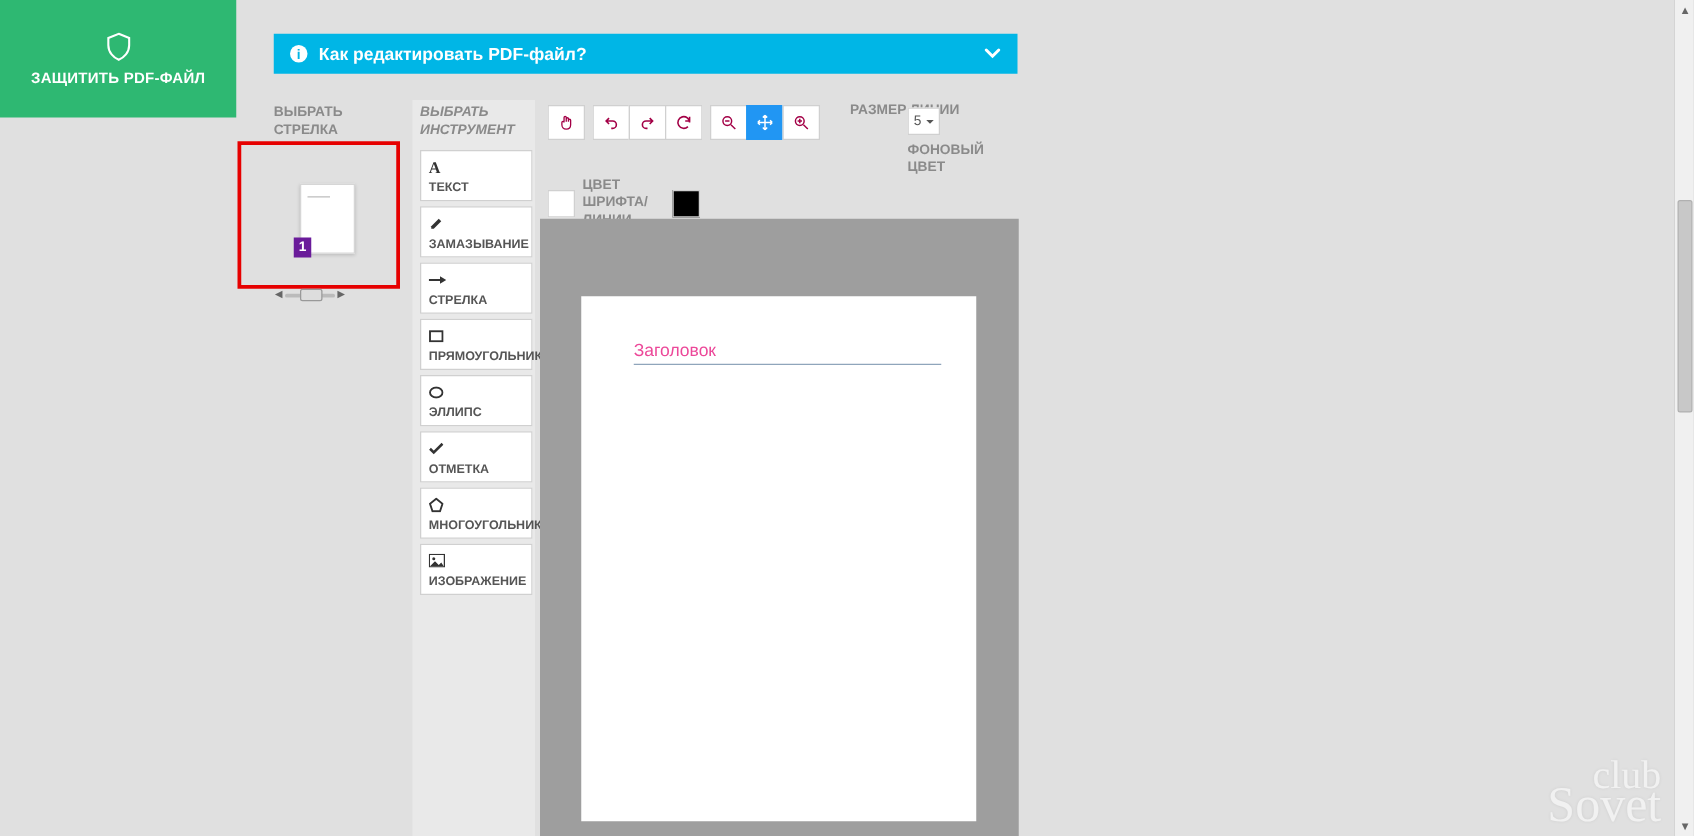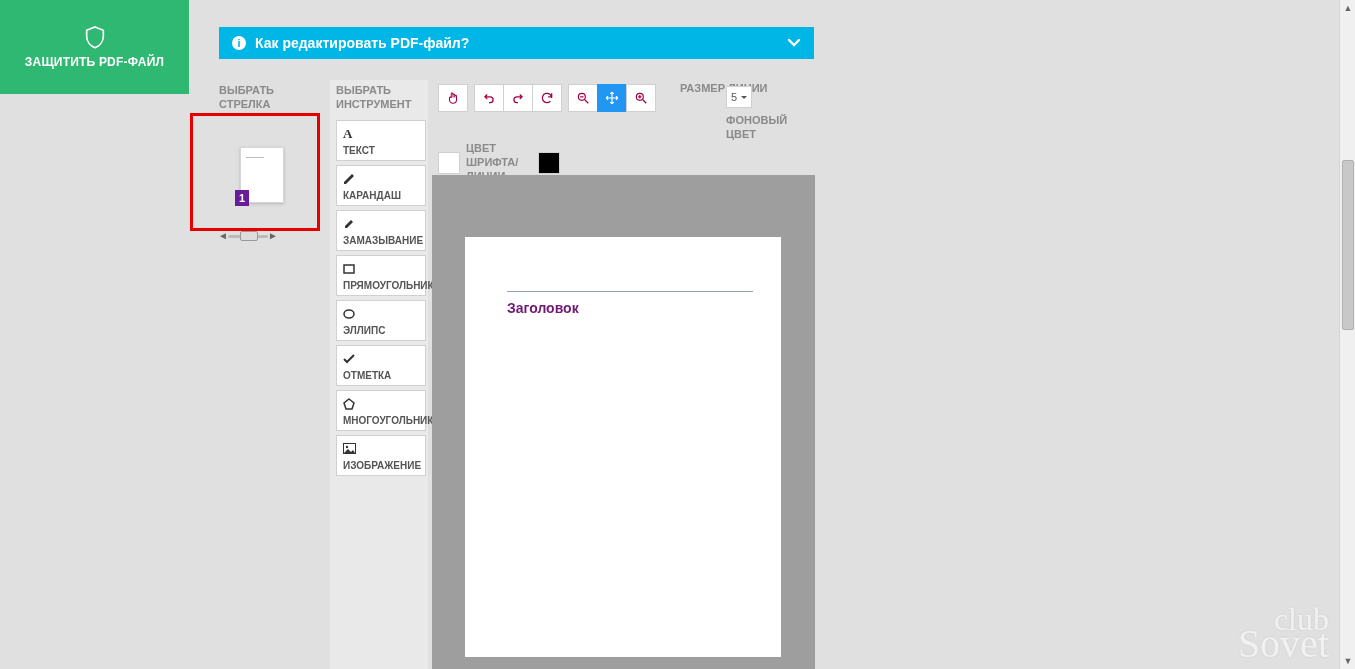--- a/index.html
+++ b/index.html
@@ -48,21 +48,21 @@
   }
   .sld .arr { position:absolute; top:0; font-size:10px; color:#666; }
   .sld .la { left:0; } .sld .ra { right:0; }
   .sld .track { position:absolute; left:10px; right:10px; top:5px; height:3px; background:#bbb; border-radius:2px; }
   .sld .handle { position:absolute; left:22px; top:1px; width:18px; height:10px; background:#ddd; border:1px solid #999; border-radius:2px; }
 
   .tool-col {
     position:absolute; left:330px; top:80px; width:98px; bottom:0;
     background:#e9e9e9;
   }
-  .tool-label { color:#8a8a8a; font-size:11px; font-weight:bold; line-height:1.25; padding:4px 6px 8px 6px; }
+  .tool-label { color:#8a8a8a; font-size:11px; font-weight:bold; line-height:1.25; padding:4px 6px 8px 6px;font-style:italic; }
   .tool-item {
     width:90px; min-height:40px; background:#fff; border:1px solid #d0d0d0;
     margin:0 0 4px 6px; padding:6px 6px 4px 6px;
     display:flex; flex-direction:column; align-items:flex-start; justify-content:center;
     font-size:10px; color:#555; font-weight:bold;
   }
   .tool-item .ticon { height:14px; margin-bottom:4px; display:flex; align-items:center; }
   .tool-item .tlabel { white-space:nowrap; }
 
   .canvas-area {
@@ -92,21 +92,21 @@
 
   .page-bg {
     position:absolute; left:0; top:95px; right:0; bottom:0;
     background:#9e9e9e;
   }
   .page {
     position:absolute; left:33px; top:62px; width:316px; height:420px;
     background:#fff;
   }
   .doc-title {
-    position:absolute; left:42px; top:35px; color:#701a75; font-size:14px; font-weight:bold;margin-top:28px;
+    position:absolute; left:42px; top:35px; color:#ec4899; font-size:14px; font-weight:normal;
   }
   .doc-rule {
     position:absolute; left:42px; top:54px; width:246px; height:1px; background:#8fa5bb;
   }
 
   .vscroll {
     position:absolute; right:0; top:0; width:16px; height:100%;
     background:#f0f0f0; border-left:1px solid #d4d4d4;
   }
   .vscroll .up, .vscroll .down {
@@ -176,32 +176,33 @@
 
       <div class="tool-item">
         <span class="ticon">
             <b style="font-family:serif;font-size:13px;color:#333">A</b>
           </span>
         <span class="tlabel">ТЕКСТ</span>
       </div>
       <div class="tool-item">
         <span class="ticon">
             <svg width="12" height="12" viewBox="0 0 12 12">
-              <path d="M1 11 L3 11 L11 3 L9 1 L1 9 Z" fill="#333"></path>
-            </svg>
-          </span>
-        <span class="tlabel">КАРАНДАШ</span>
-      </div>
-      <div class="tool-item">
-        <span class="ticon">
-            <svg width="12" height="12" viewBox="0 0 12 12">
               <path d="M2 10 L4 10 L10 4 L8 2 L2 8 Z" fill="#333"></path>
             </svg>
           </span>
         <span class="tlabel">ЗАМАЗЫВАНИЕ</span>
+      </div>
+      <div class="tool-item">
+        <span class="ticon">
+            <svg width="14" height="8" viewBox="0 0 14 8">
+              <line x1="0" y1="4" x2="11" y2="4" stroke="#333" stroke-width="1.5"></line>
+              <path d="M14 4 L9 1 L9 7 Z" fill="#333"></path>
+            </svg>
+          </span>
+        <span class="tlabel">СТРЕЛКА</span>
       </div>
       <div class="tool-item">
         <span class="ticon">
             <svg width="12" height="10" viewBox="0 0 12 10">
               <rect x="1" y="1" width="10" height="8" fill="none" stroke="#333" stroke-width="1.5"></rect>
             </svg>
           </span>
         <span class="tlabel">ПРЯМОУГОЛЬНИК</span>
       </div>
       <div class="tool-item">

